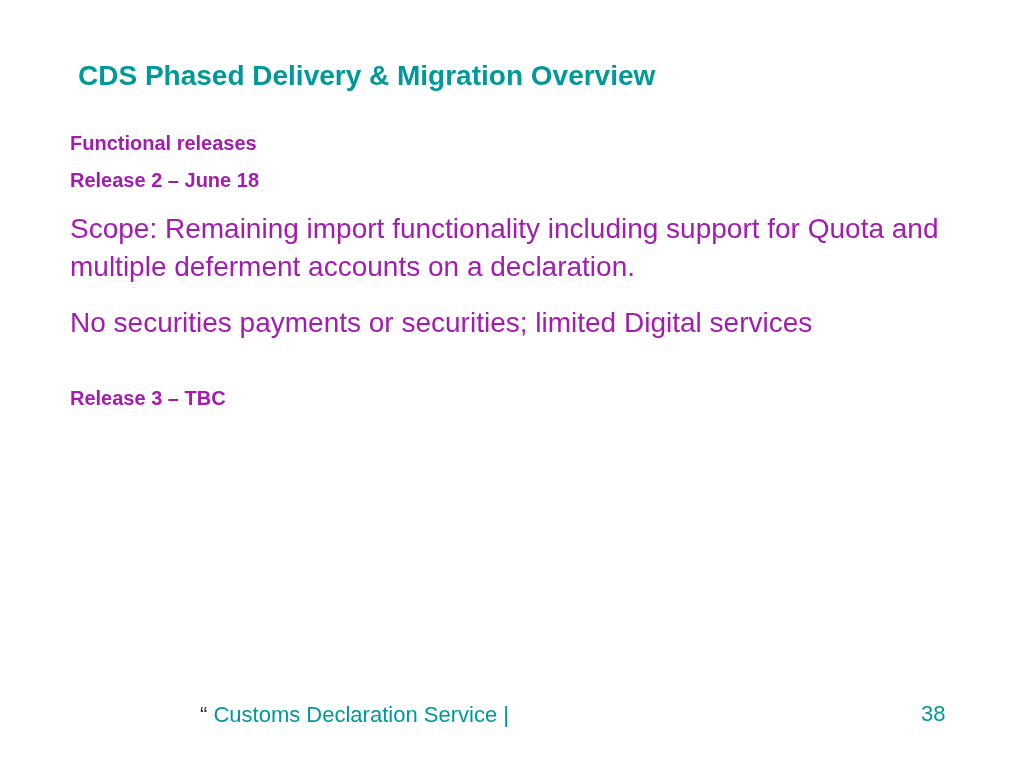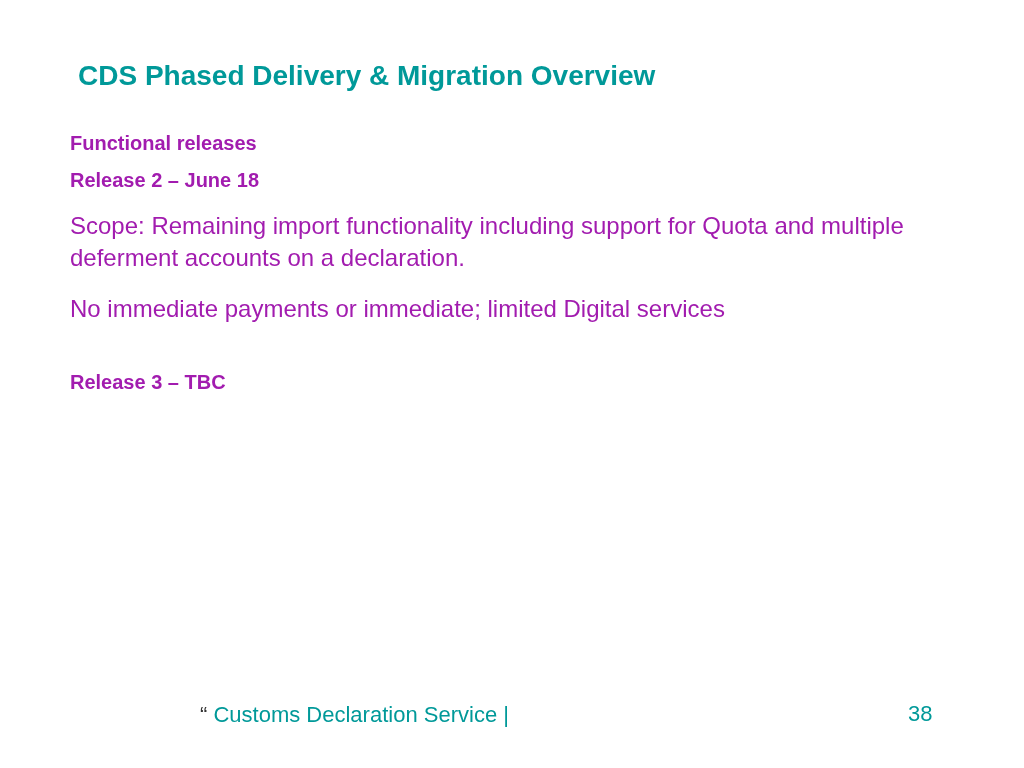--- a/index.html
+++ b/index.html
@@ -34,33 +34,33 @@
       font-size: 20px;
       font-weight: bold;
       margin-bottom: 14px;
     }
     .release-title {
       font-size: 20px;
       font-weight: bold;
       margin-bottom: 18px;
     }
     .body-text {
-      font-size: 24px;
+      font-size: 28px;
       font-weight: normal;
       line-height: 1.35;
       margin-bottom: 18px;
     }
     .section-gap {
       height: 28px;
     }
     .footer {
       position: absolute;
       bottom: 40px;
       left: 0;
-      right: 16px;
+      right: 3px;
       padding: 0 70px;
       display: flex;
       justify-content: space-between;
       align-items: flex-start;
     }
     .footer-left {
       color: #009999;
       font-size: 22px;
       font-weight: normal;
       margin-left: 130px;
@@ -81,21 +81,21 @@
 </head>
 <body>
 
 <div class="slide">
   <h1 class="title">CDS Phased Delivery &amp; Migration Overview</h1>
 
   <div class="content">
     <div class="section-header">Functional releases</div>
     <div class="release-title">Release 2 – June 18</div>
     <div class="body-text">Scope:  Remaining import functionality including support for Quota and multiple deferment accounts on a declaration.</div>
-    <div class="body-text">No immediate payments or immediate; limited Digital services</div>
+    <div class="body-text">No securities payments or securities; limited Digital services</div>
 
     <div class="section-gap"></div>
 
     <div class="release-title">Release 3 – TBC</div>
   </div>
 
   <div class="footer">
     <div class="footer-left">
       <span class="footer-quote">“ </span><span>Customs Declaration Service </span><span> |</span>
     </div>

